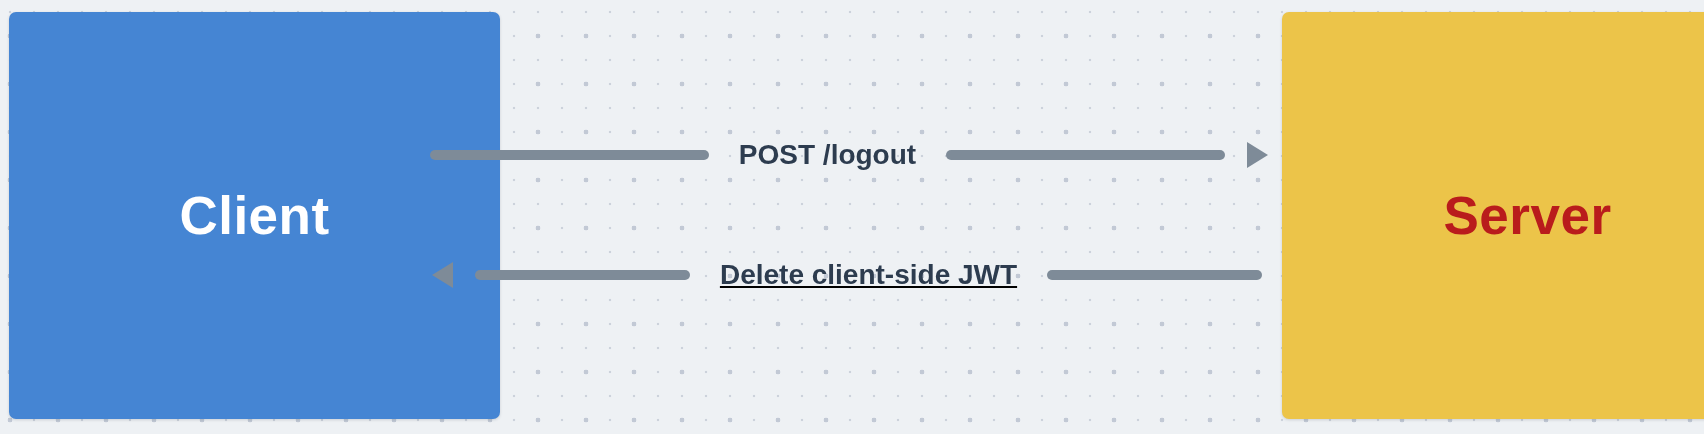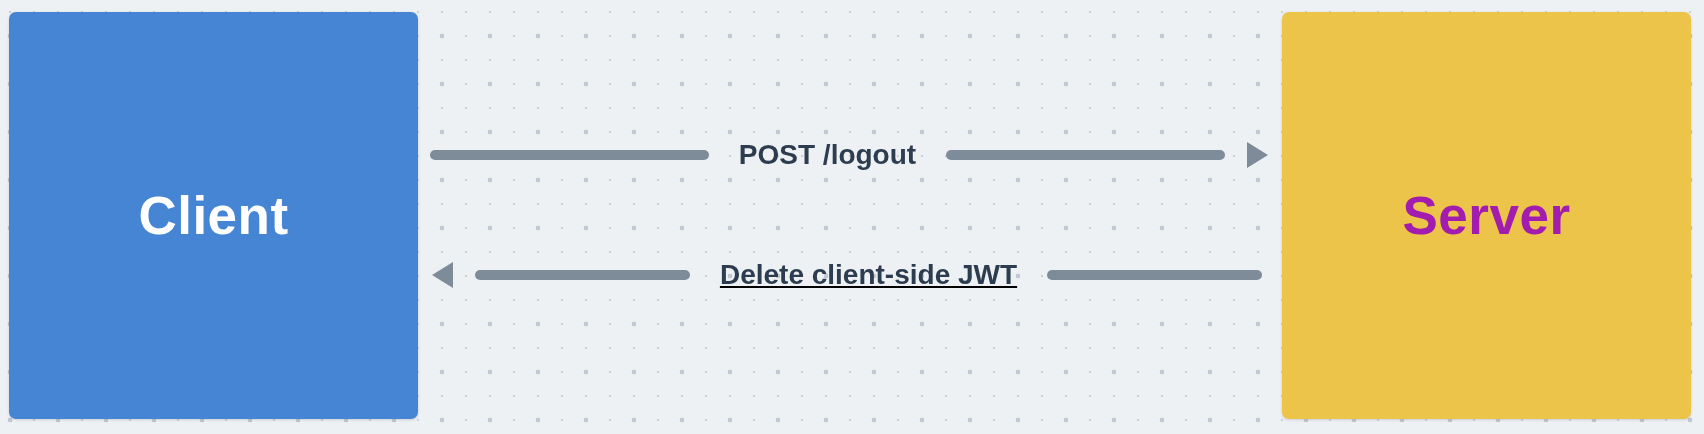--- a/index.html
+++ b/index.html
@@ -15,21 +15,21 @@
     background-color: #eef1f4;
     background-image:
       radial-gradient(circle, #c2c9d5 2.3px, rgba(0,0,0,0) 2.6px),
       radial-gradient(circle, #ccd2db 1.3px, rgba(0,0,0,0) 1.6px);
     background-size: 48px 48px, 24px 24px;
     background-position: -14px 12px, -2px 0px;
   }
   .node {
     position: absolute;
     top: 12px;
-    width: 409px;
+    width: 491px;
     height: 407px;
     border-radius: 7px;
     display: flex;
     align-items: center;
     justify-content: center;
     box-shadow: 0 1px 3px rgba(45,59,79,0.18);
     cursor: pointer;
   }
   .node-client {
     left: 9px;
@@ -40,21 +40,21 @@
     background: #ecc449;
   }
   .node-label {
     font-size: 53px;
     font-weight: 600;
     letter-spacing: 0.5px;
     line-height: 1;
     user-select: none;
   }
   .node-client .node-label { color: #ffffff; }
-  .node-server .node-label { color: #a21caf; }
+  .node-server .node-label { color: #b91c1c; }
 
   .arrow {
     position: absolute;
     height: 34px;
     display: flex;
     align-items: center;
     gap: 28px;
   }
   .arrow-1 {
     left: 430px;

